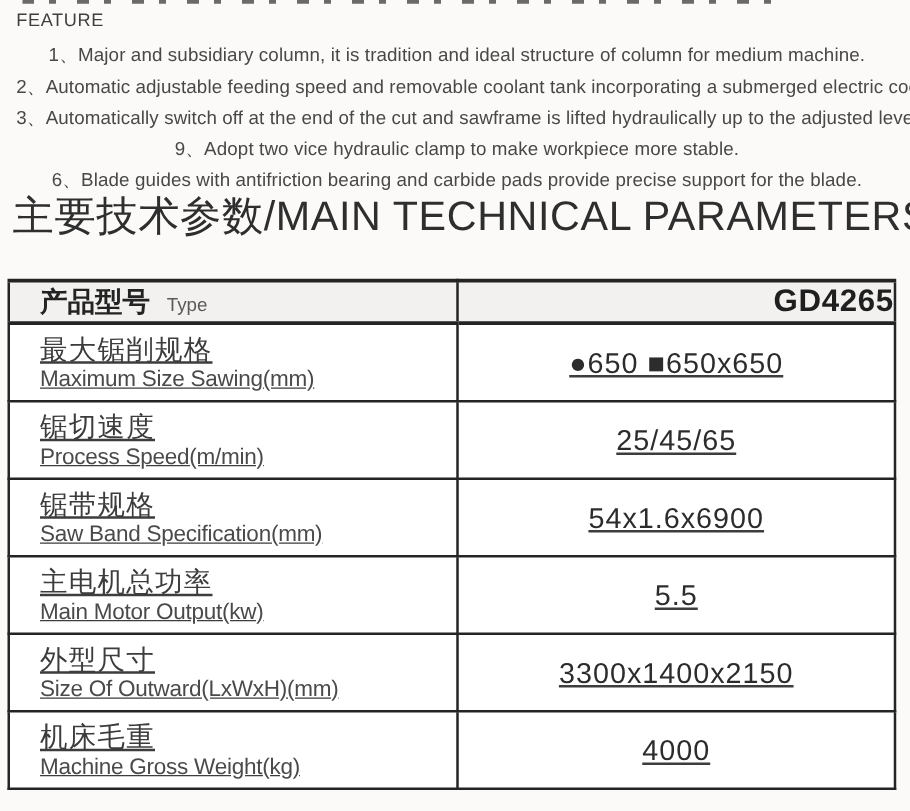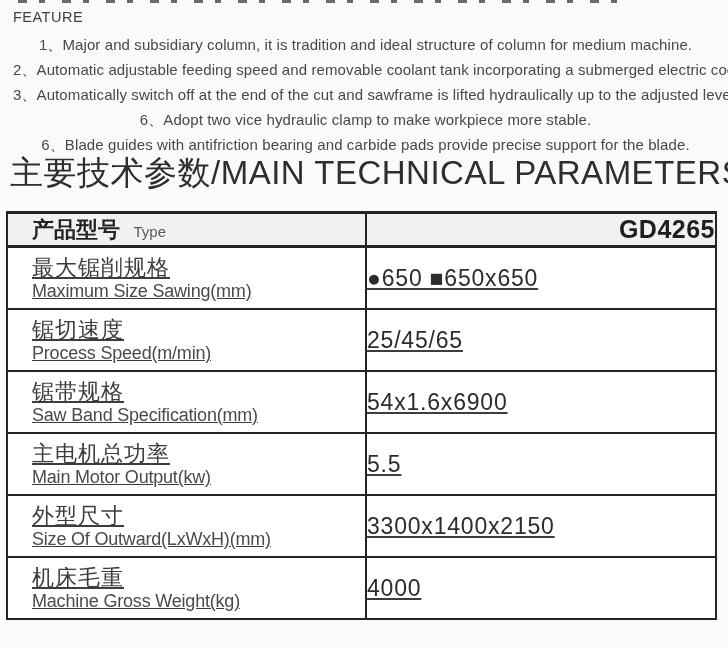--- a/index.html
+++ b/index.html
@@ -48,21 +48,21 @@
     font-size: 33px;
     font-weight: 300;
     letter-spacing: .5px;
     color: #2e2e2e;
     white-space: nowrap;
   }
 
   
   table.params {
     position: absolute;
-    top: 211px; left: 6px;
+    top: 223px; left: 6px;
     width: 711px;
     border-collapse: collapse;
     table-layout: fixed;
     background: #fff;
   }
   table.params { border: 2px solid #242424; border-top-width: 3px; }
   table.params col.c1 { width: 359px; }
   table.params th, table.params td {
     border: 2px solid #242424;
     vertical-align: middle;
@@ -71,38 +71,38 @@
   .hdr-left { text-align: left; padding-left: 24px; font-weight: normal; }
   .hdr-zh { font-size: 22px; font-weight: bold; color: #232323; }
   .hdr-en { font-size: 15px; color: #5a5a5a; margin-left: 9px; }
   .hdr-value { font-size: 25px; font-weight: bold; color: #1f1f1f; text-align: right; letter-spacing: .5px; }
 
   tr.data-row { height: 62px; text-decoration: underline; }
   td.label-cell { padding: 6px 6px 6px 24px; }
   .label-zh { display: block; font-size: 22px; color: #3c3c3c; line-height: 27px; letter-spacing: 1px; }
   .label-en { display: block; font-size: 18px; color: #4a4a4a; line-height: 21px; letter-spacing: -.2px; }
   td.value-cell {
-    text-align: left;
+    text-align: center;
     font-size: 23px;
     color: #2c2c2c;
     letter-spacing: .8px;
   }
 </style>
 </head>
 <body>
 
 <div class="top-fragments"></div>
 
 <div class="feature">
   <div class="feature-heading">FEATURE</div>
   <ul class="feature-list">
     <li class="feature-item">1、Major and subsidiary column, it is tradition and ideal structure of column for medium machine.</li>
     <li class="feature-item">2、Automatic adjustable feeding speed and removable coolant tank incorporating a submerged electric coolant pump.</li>
     <li class="feature-item">3、Automatically switch off  at the end of the cut and sawframe is lifted  hydraulically up to the adjusted level.</li>
-    <li class="feature-item">6、Adopt two vice hydraulic clamp to make workpiece more stable.</li>
+    <li class="feature-item">9、Adopt two vice hydraulic clamp to make workpiece more stable.</li>
     <li class="feature-item">6、Blade guides with antifriction bearing and carbide pads provide precise support for the blade.</li>
   </ul>
 </div>
 
 <h1 class="section-title">主要技术参数/MAIN TECHNICAL PARAMETERS</h1>
 
 <table class="params">
   <colgroup>
       <col class="c1">
       <col class="c2">

